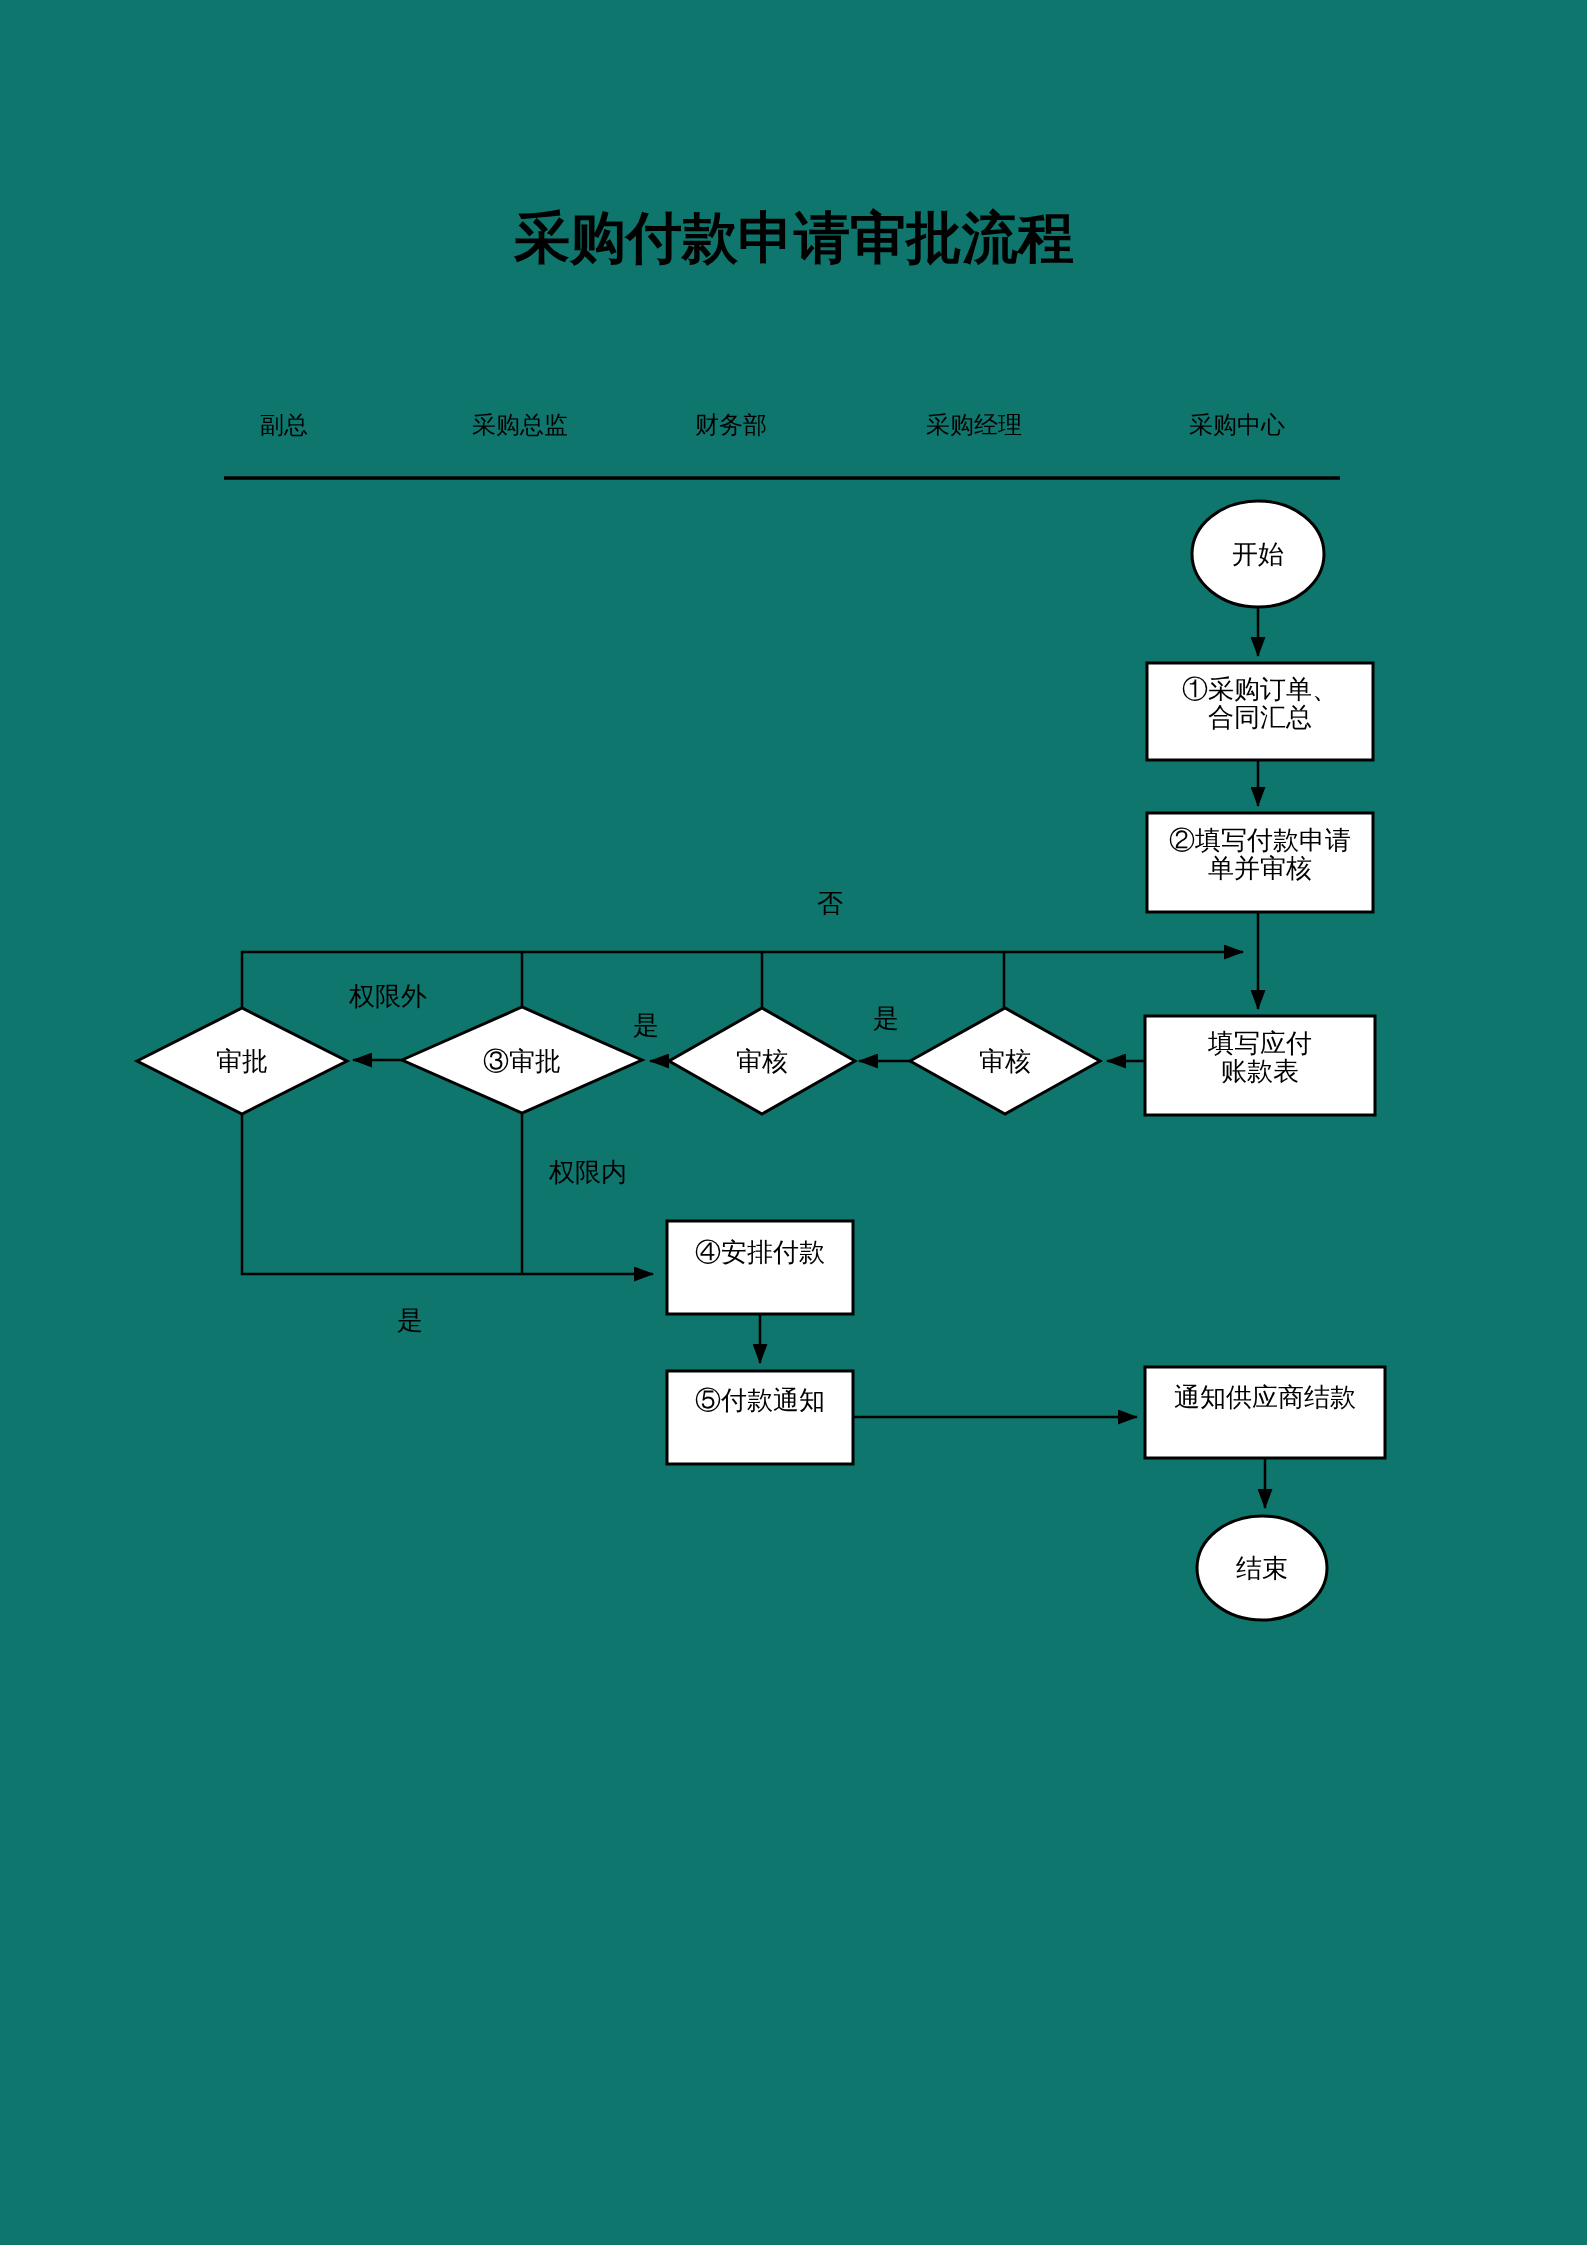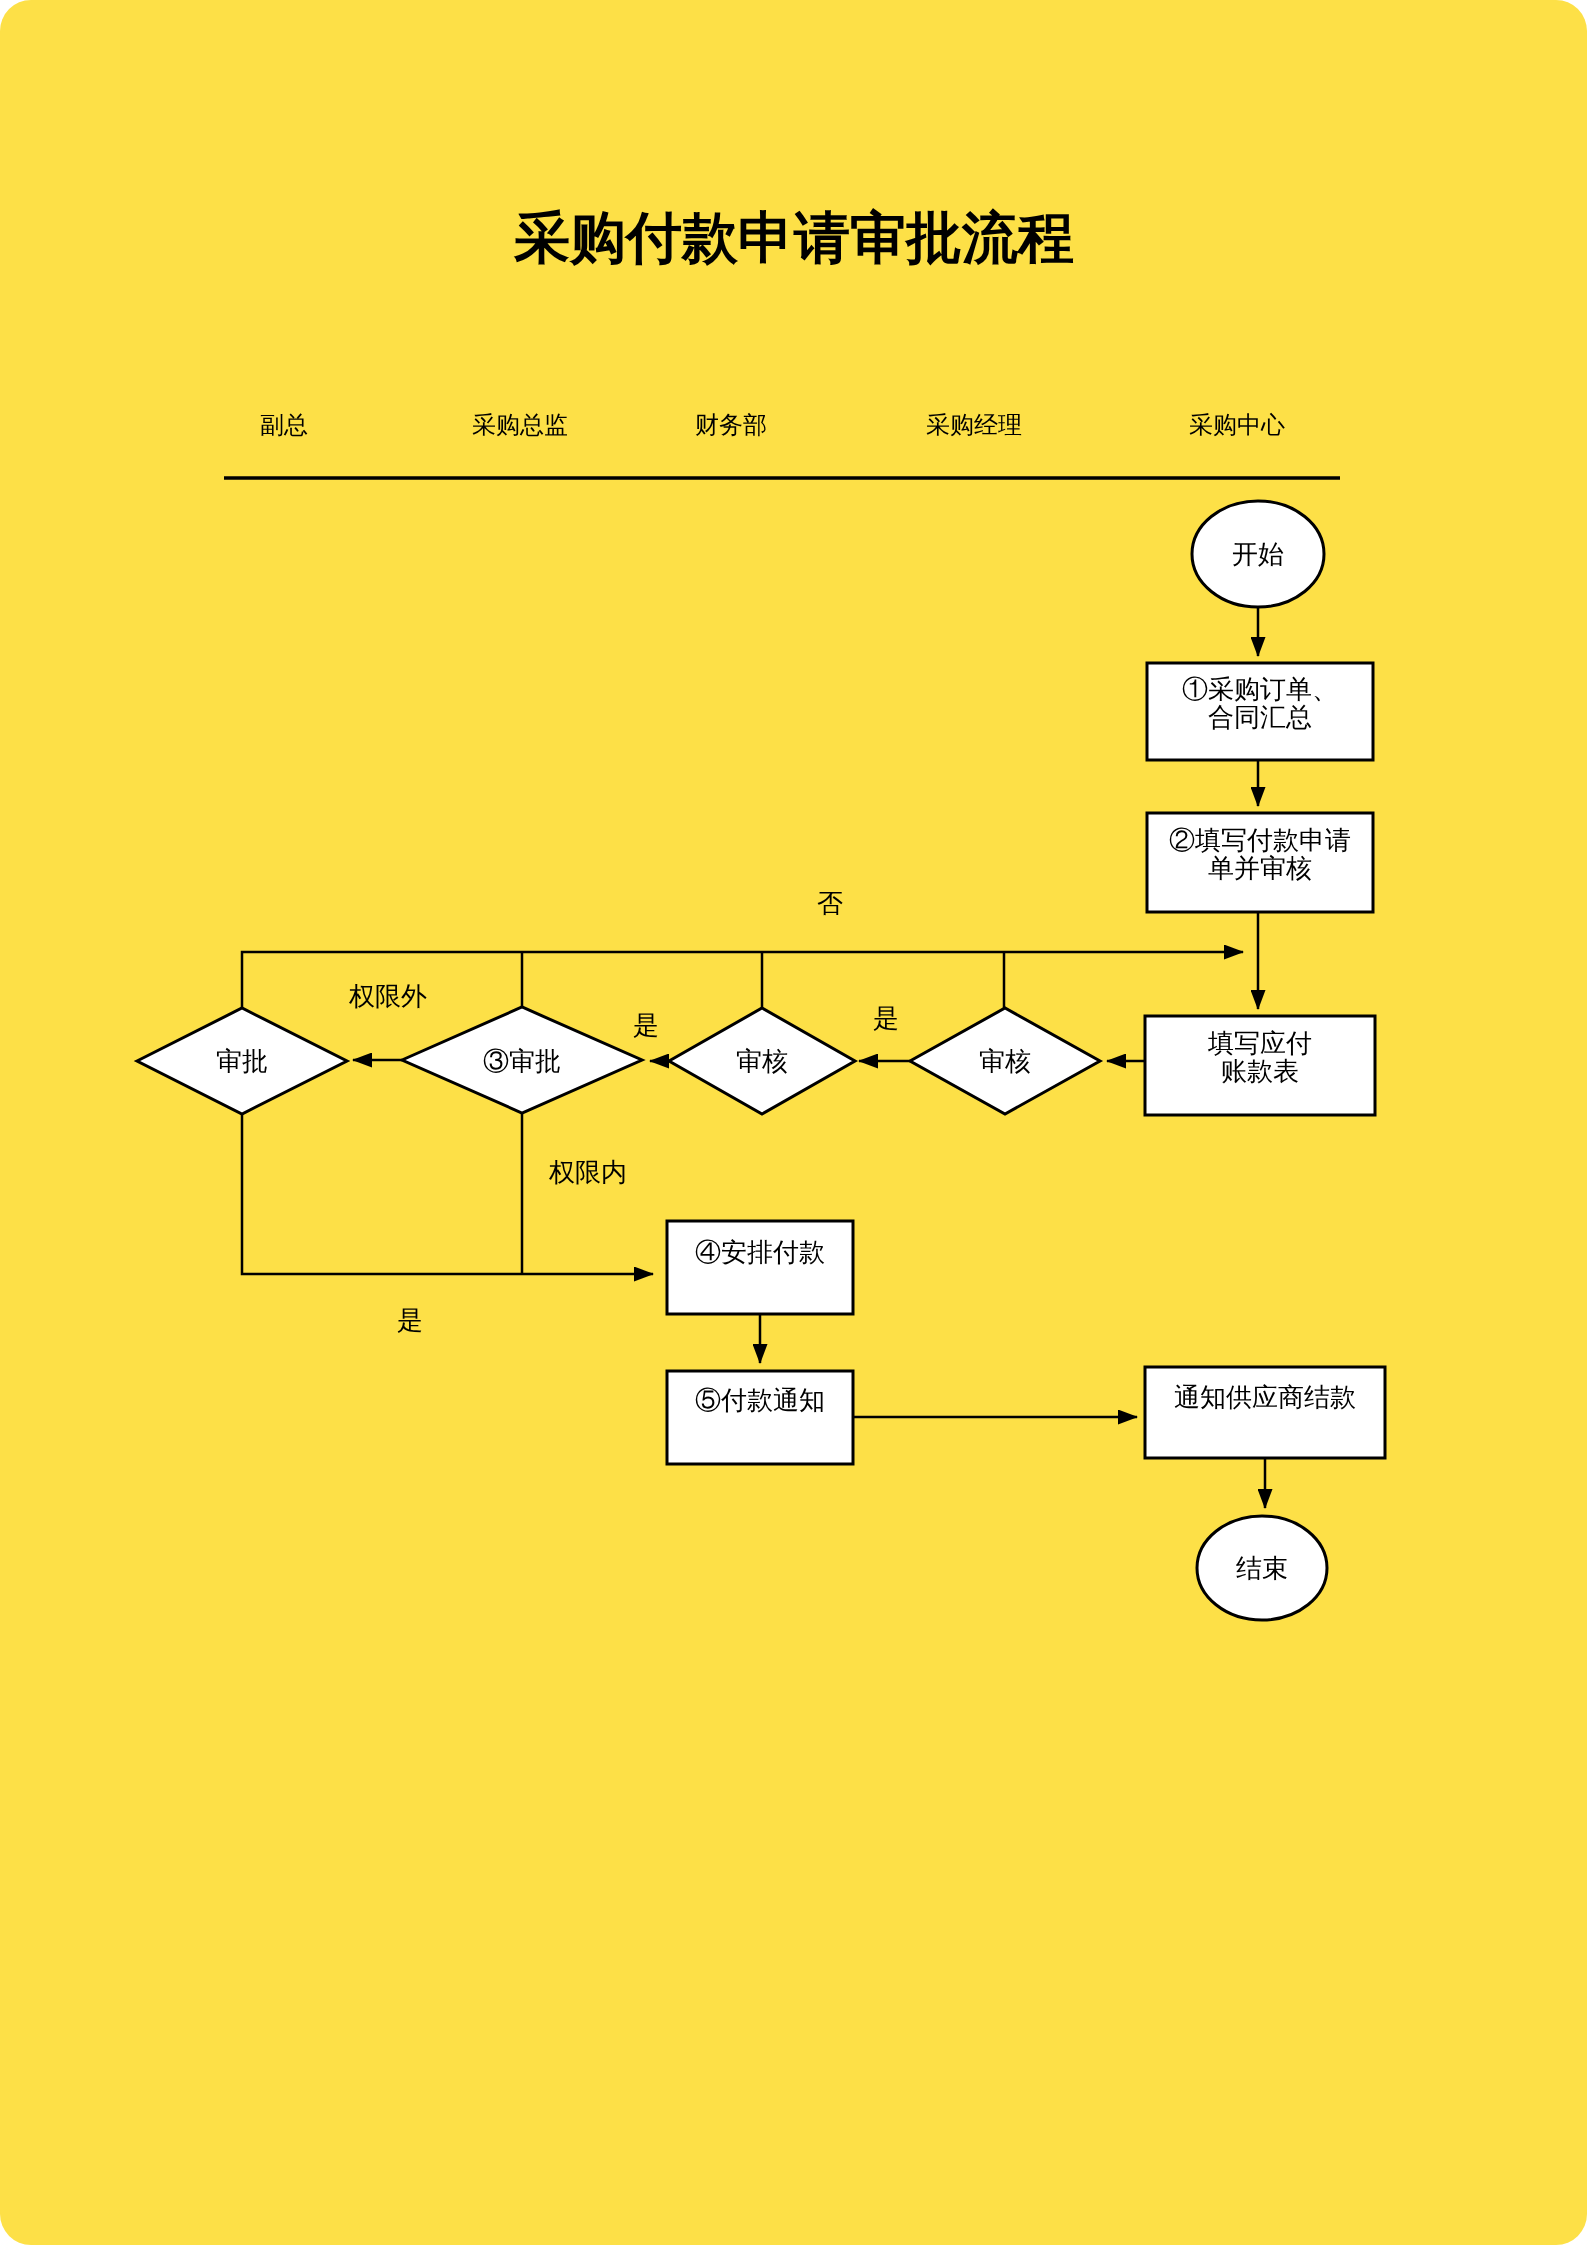--- a/index.html
+++ b/index.html
@@ -4,23 +4,22 @@
 <style>
   html, body {
     margin: 0;
     padding: 0;
     background: #ffffff;
   }
   .page {
     position: relative;
     width: 1587px;
     height: 2245px;
-    background: #fde047;
+    background: #0f766e;
     font-family: "Liberation Serif", "DejaVu Serif", serif;
-    border-radius: 31px;
   }
   svg { display: block; }
   text {
     fill: #000000;
     font-family: "Liberation Serif", "DejaVu Serif", serif;
   }
   .title-text {
     font-size: 56px;
     font-weight: bold;
     text-anchor: middle;

